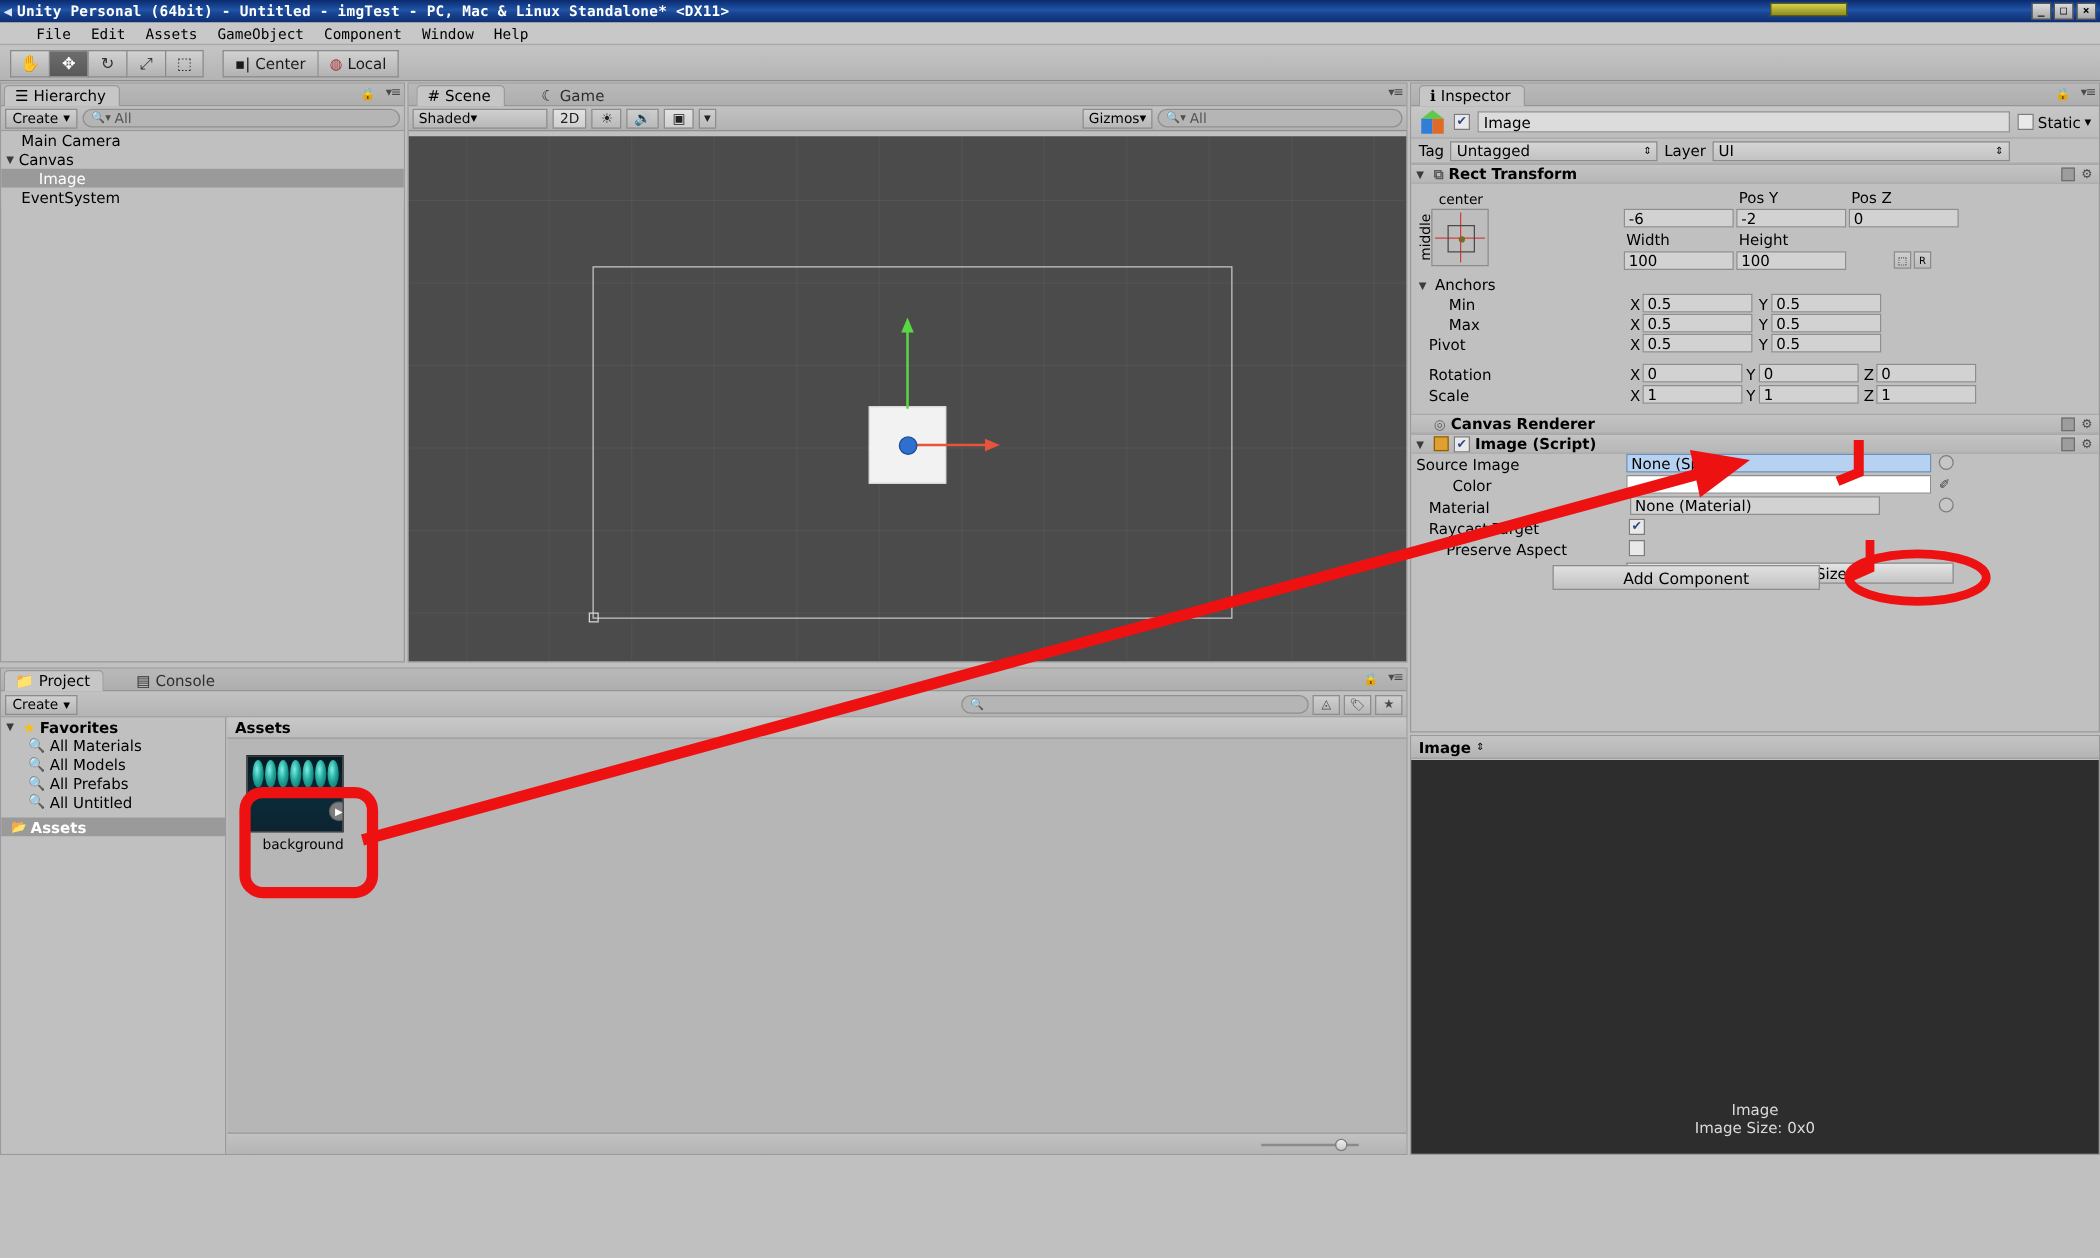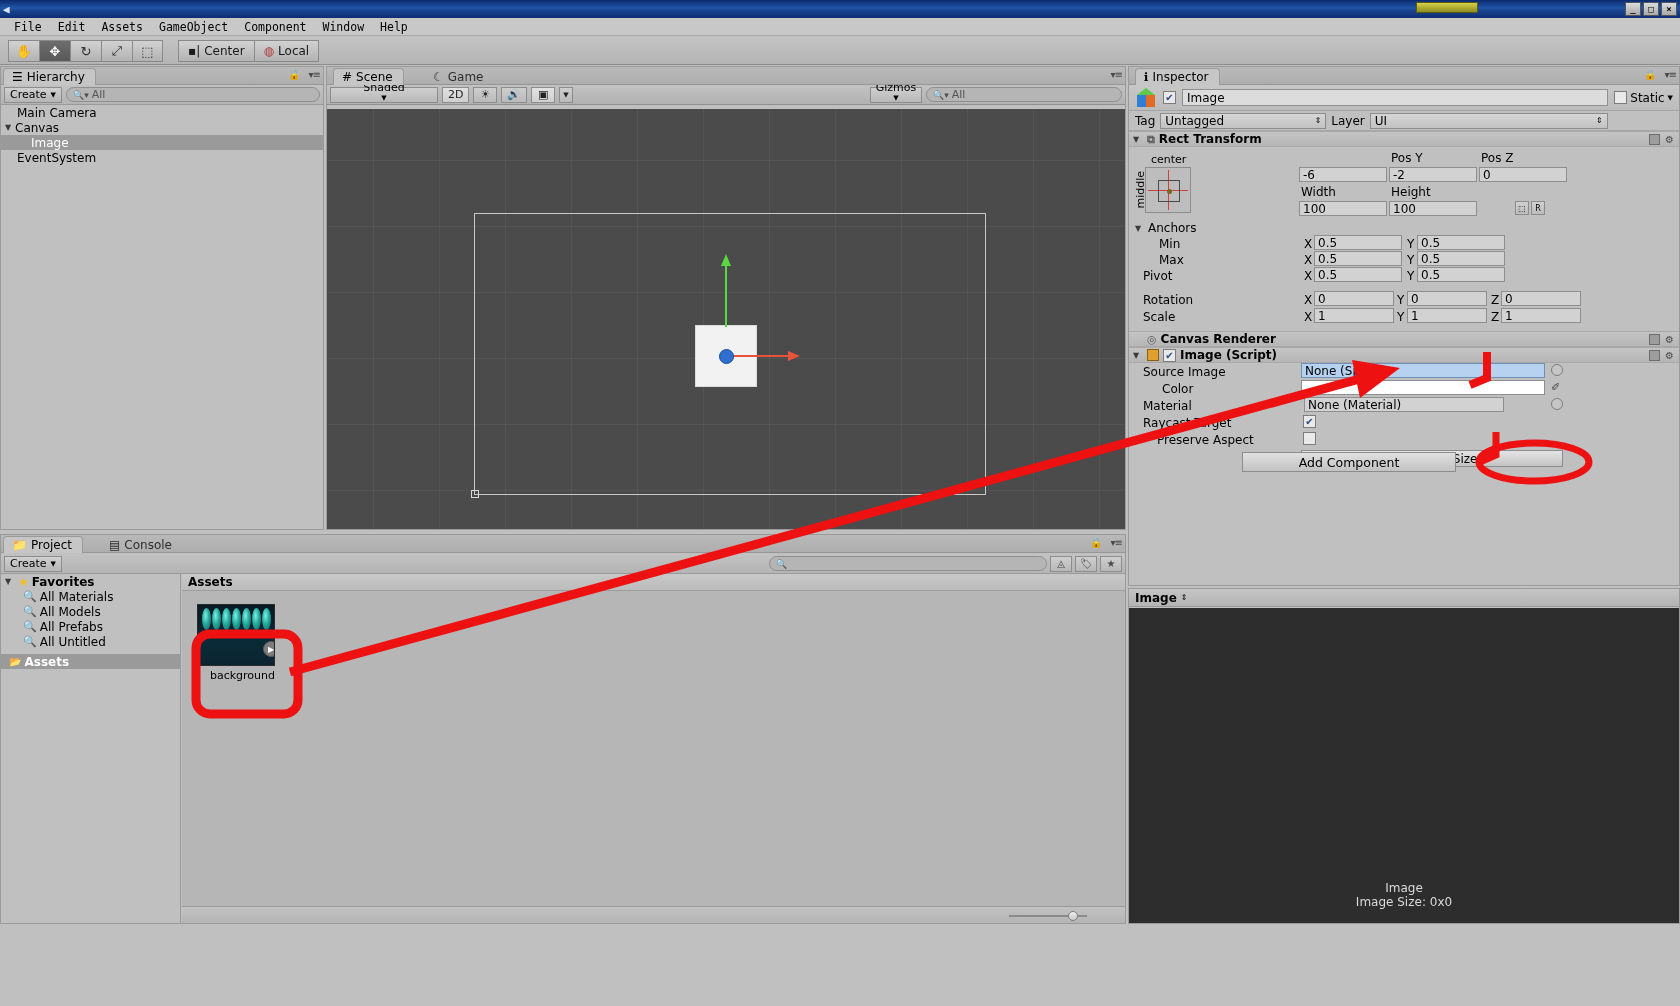--- a/index.html
+++ b/index.html
@@ -31,21 +31,21 @@
   .tb-btn {
     width:16px; height:14px; background:linear-gradient(to bottom,#dcdcdc,#a8a8a8);
     border:1px solid #555; display:flex; align-items:center; justify-content:center;
     font-size:9px; color:#000; font-family:"DejaVu Sans Mono", monospace; line-height:1;
   }
 
   
   .menubar {
     position:absolute; left:0; top:18px; width:1680px; height:18px;
     background:#c8c8c8; border-bottom:1px solid #a9a9a9;
-    display:flex; align-items:center; padding-left:6px;
+    display:flex; align-items:center; padding-left:21px;
     font-family:"DejaVu Sans Mono", monospace; font-size:11.5px;
   }
   .menubar .mi { padding:1px 8px; cursor:default; }
 
   
   .toolbar {
     position:absolute; left:0; top:37px; width:1680px; height:28px;
     background:linear-gradient(to bottom,#c4c4c4,#b4b4b4);
     border-bottom:1px solid #8d8d8d;
   }
@@ -136,21 +136,21 @@
 
   
   #scenepanel { left:326px; top:66px; width:800px; height:464px; }
   .scene-toolbar {
     height:20px; background:linear-gradient(to bottom,#c2c2c2,#b2b2b2);
     border-bottom:1px solid #8f8f8f; display:flex; align-items:center; padding:1px 3px; gap:4px;
   }
   .stdd {
     height:16px; min-width:108px; padding:0 4px;
     background:linear-gradient(to bottom,#cfcfcf,#b8b8b8); border:1px solid #8d8d8d;
-    display:flex; align-items:center; justify-content:flex-end; font-size:11px;flex-direction:column;
+    display:flex; align-items:center; justify-content:flex-start; font-size:11px;
   }
   .stbtn {
     height:16px; min-width:24px; padding:0 5px;
     background:linear-gradient(to bottom,#e2e2e2,#cfcfcf); border:1px solid #8d8d8d;
     display:flex; align-items:center; justify-content:center; font-size:11px; color:#222;
   }
   .stbtn.dim { background:linear-gradient(to bottom,#cecece,#bababa); }
   .sceneview { position:absolute; left:0; top:42px; right:0; bottom:0; background:#4b4b4b; overflow:hidden; }
   .grid-bg { position:absolute; inset:0;
     background-image:
@@ -306,20 +306,21 @@
   
   .annot { position:absolute; left:0; top:0; width:1680px; height:1006px; pointer-events:none; }
 </style>
 </head>
 <body>
 
 <div class="root">
 
   <div class="titlebar">
     <span class="tb-icon">◀</span>
+    <span class="tb-text">Unity Personal (64bit) - Untitled - imgTest - PC, Mac &amp; Linux Standalone* &lt;DX11&gt;</span>
     <div class="tb-center-pill"></div>
     <div class="tb-btns">
       <div class="tb-btn">_</div>
       <div class="tb-btn">□</div>
       <div class="tb-btn">×</div>
     </div>
   </div>
 
   <div class="menubar">
     <div class="mi">File</div>
@@ -697,21 +698,21 @@
       <span style="width:12px;height:12px;background:#e0a030;border:1px solid #8a6010;display:inline-block;"></span>
       <span class="chk">✔</span>
       <span>Image (Script)</span>
       <span class="comp-icons">
         <span class="bookicon"></span>
         <span class="gearicon">⚙</span>
       </span>
     </div>
 
     <div style="position:relative; height:112px;">
-      <div style="position:absolute; left:14px; top:2px;">Source Image</div>
+      <div style="position:absolute; left:4px; top:2px;">Source Image</div>
       <div class="field blue" style="position:absolute; left:172px; top:0px; width:244px;">
         <span>None (Sprite)</span>
       </div>
       <div class="radiodot" style="position:absolute; left:422px; top:1px;"></div>
 
       <div style="position:absolute; left:14px; top:19px;margin-left:19px;">Color</div>
       <div class="field white" style="position:absolute; left:172px; top:17px; width:244px;"></div>
       <div style="position:absolute; left:422px; top:18px; font-size:11px; color:#4a4a4a;">✐</div>
 
       <div style="position:absolute; left:14px; top:36px;">Material</div>

